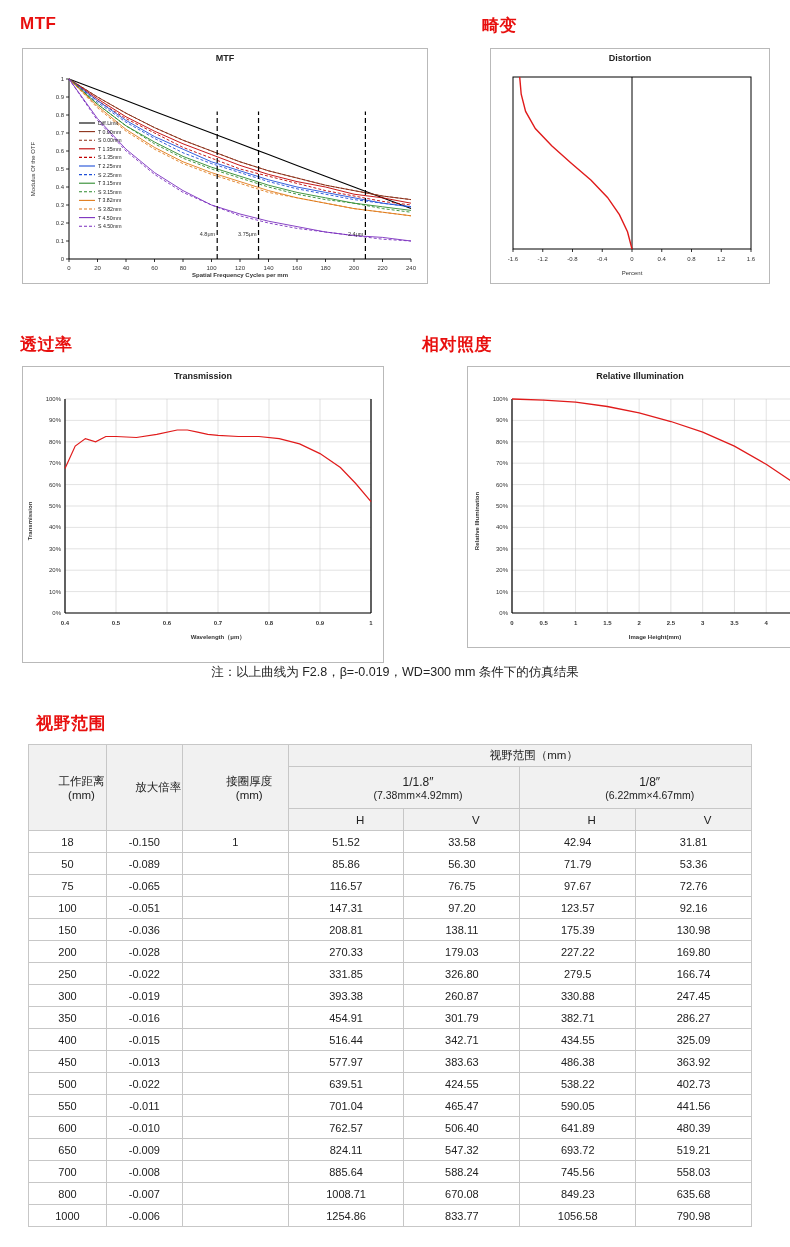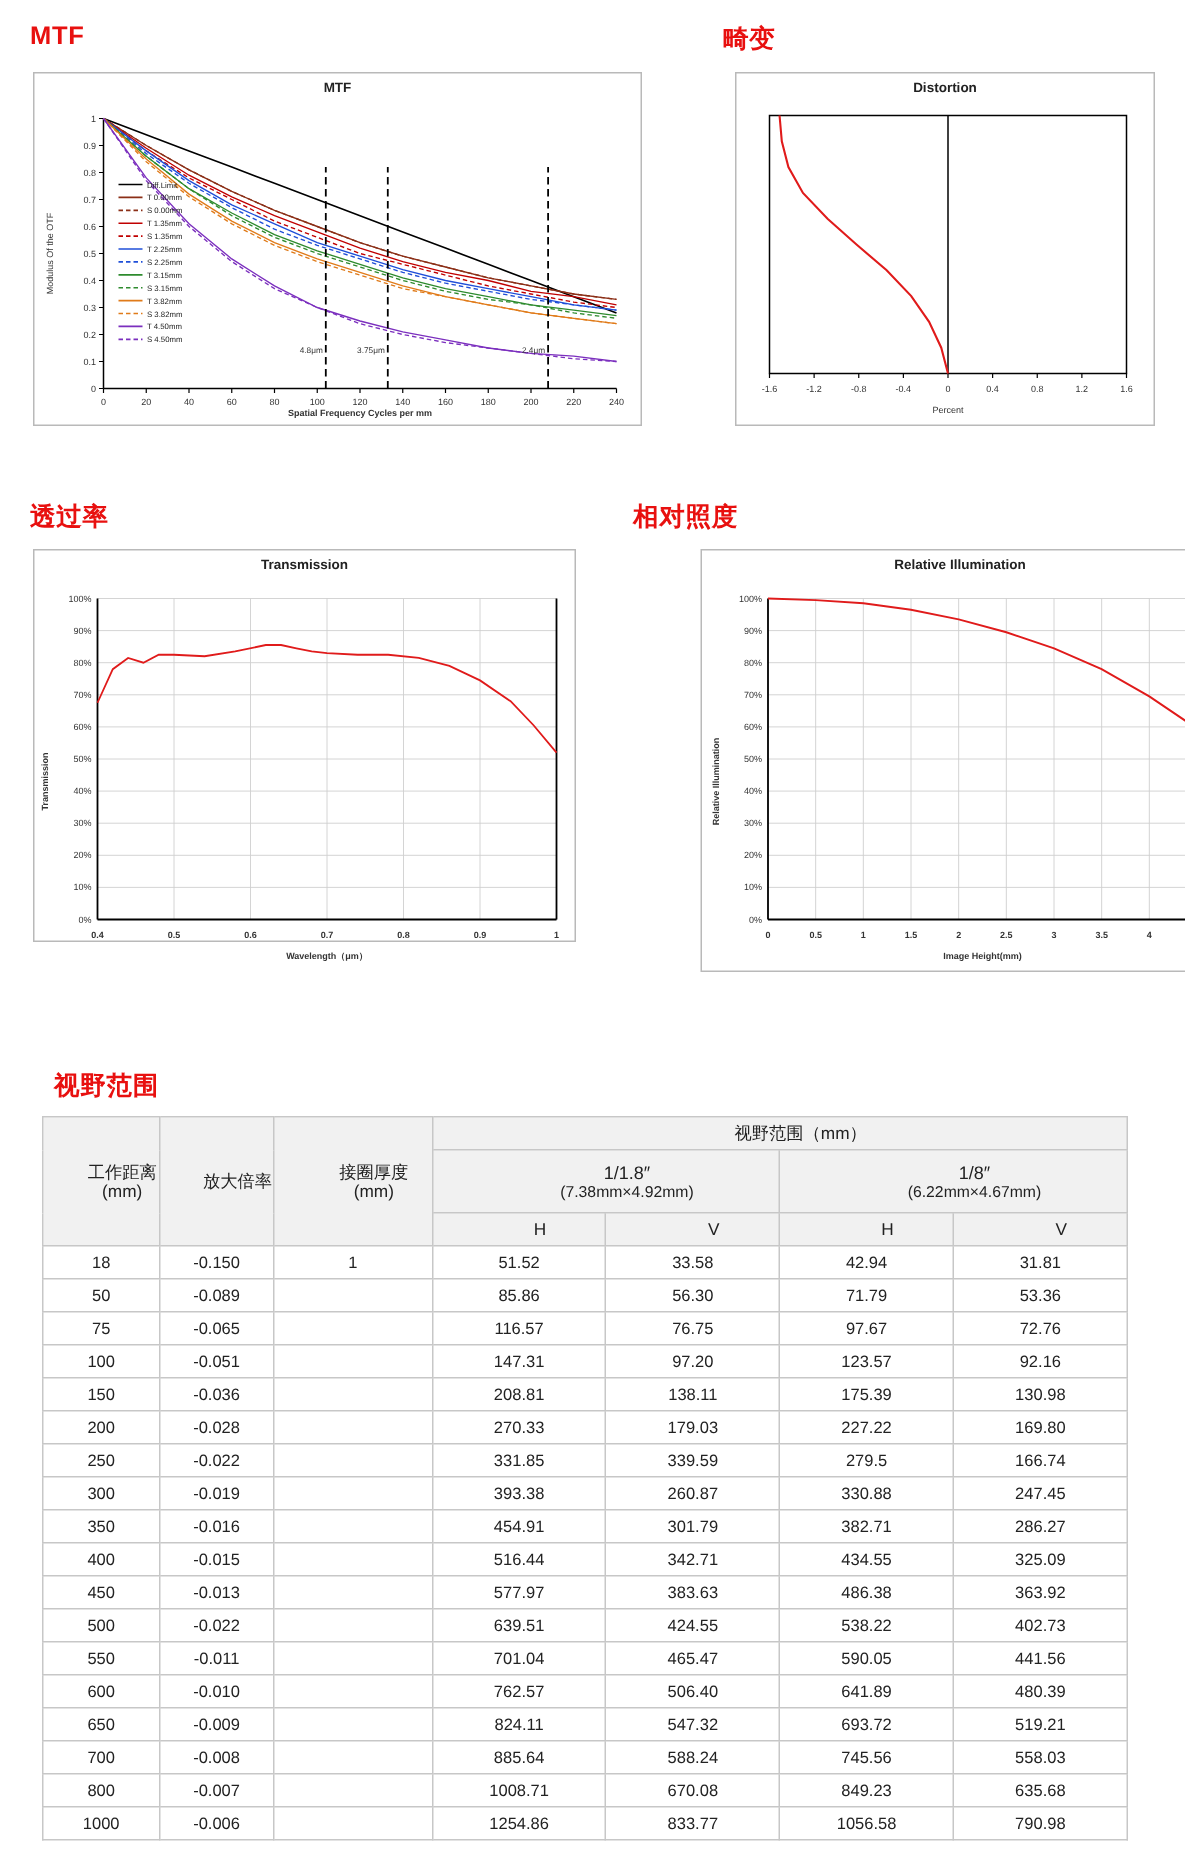--- a/index.html
+++ b/index.html
@@ -216,21 +216,21 @@
         </g>
       <g id="dist-curve">
           <path d="M141.0 186.0 L136.5 168.8 L128.4 151.6 L116.5 134.4 L100.1 117.2 L80.0 100.0 L60.7 82.8 L44.3 65.6 L34.6 48.4 L30.2 31.2 L28.7 14.0 " fill="none" stroke="#e01b1b" stroke-width="1.4"></path>
         </g>
       <text class="tick" x="141" y="212" text-anchor="middle">Percent</text>
     </svg>
   </div>
 
   <div style="position:absolute;left:20px;top:333px;" class="section-title">透过率</div>
 
-  <div class="chart-box" style="position:absolute;left:22px;top:366px;width:362px;height:262px;">
+  <div class="chart-box" style="position:absolute;left:22px;top:366px;width:362px;height:297px;">
     <div class="chart-title">Transmission</div>
     <svg width="360" height="264" viewBox="0 0 360 264">
 
       <g id="tr-grid">
           <line x1="42" y1="232" x2="348" y2="232" stroke="#cfcfcf" stroke-width="0.6"></line>
           <line x1="42" y1="210.6" x2="348" y2="210.6" stroke="#cfcfcf" stroke-width="0.6"></line>
           <line x1="42" y1="189.2" x2="348" y2="189.2" stroke="#cfcfcf" stroke-width="0.6"></line>
           <line x1="42" y1="167.8" x2="348" y2="167.8" stroke="#cfcfcf" stroke-width="0.6"></line>
           <line x1="42" y1="146.39999999999998" x2="348" y2="146.39999999999998" stroke="#cfcfcf" stroke-width="0.6"></line>
           <line x1="42" y1="125" x2="348" y2="125" stroke="#cfcfcf" stroke-width="0.6"></line>
@@ -337,20 +337,21 @@
           <text class="tick" x="330" y="244" text-anchor="middle" font-weight="bold">4.5</text>
         </g>
       <g id="ri-curve">
           <path d="M44.0 18.0 L75.8 19.1 L107.6 21.2 L139.3 25.5 L171.1 31.9 L202.9 40.5 L234.7 51.2 L266.4 65.1 L298.2 83.3 L330.0 104.7 " fill="none" stroke="#e01b1b" stroke-width="1.3"></path>
         </g>
       <text class="tick" x="187" y="258" text-anchor="middle" font-weight="bold">Image Height(mm)</text>
       <text class="tick" x="11" y="140" text-anchor="middle" transform="rotate(-90 11 140)" font-weight="bold">Relative Illumination</text>
     </svg>
   </div>
 
+  <div class="note" style="position:absolute;left:0;top:664px;width:790px;">注：以上曲线为 F2.8，β=-0.019，WD=300 mm 条件下的仿真结果</div>
 
   <div style="position:absolute;left:20px;top:712px;margin-left:16px;" class="section-title">视野范围</div>
 
   <div style="position:absolute;left:28px;top:744px;">
     <table class="fov">
       <thead>
         <tr>
           <th rowspan="3" style="width:78px;">
             <div>工作距离</div>
             <div>(mm)</div>
@@ -432,21 +433,21 @@
             <td>270.33</td>
             <td>179.03</td>
             <td>227.22</td>
             <td>169.80</td>
           </tr>
           <tr>
             <td>250</td>
             <td>-0.022</td>
             <td></td>
             <td>331.85</td>
-            <td>339.59</td>
+            <td>326.80</td>
             <td>279.5</td>
             <td>166.74</td>
           </tr>
           <tr>
             <td>300</td>
             <td>-0.019</td>
             <td></td>
             <td>393.38</td>
             <td>260.87</td>
             <td>330.88</td>

